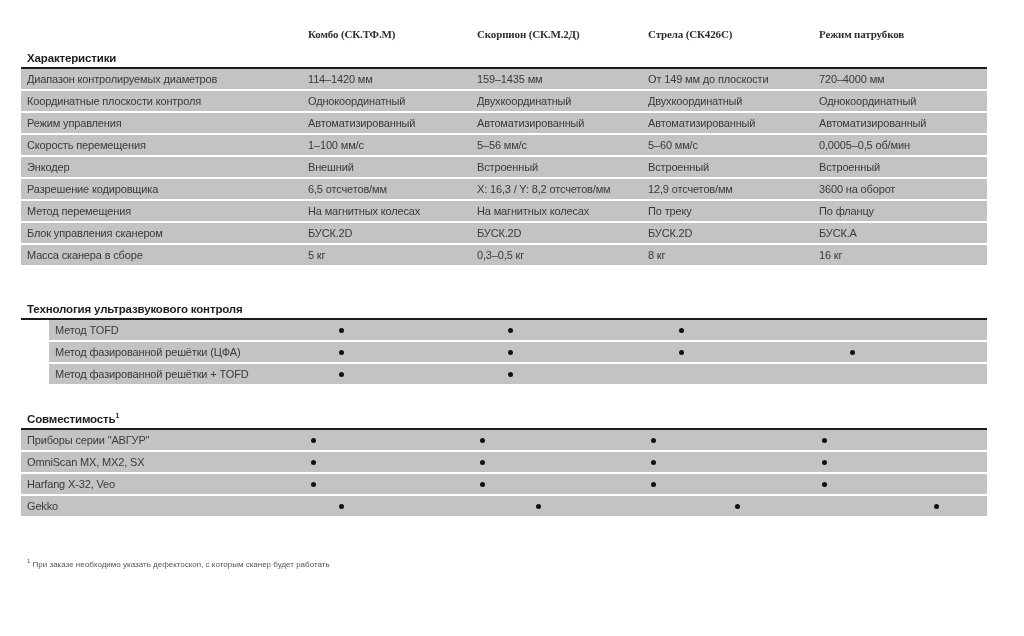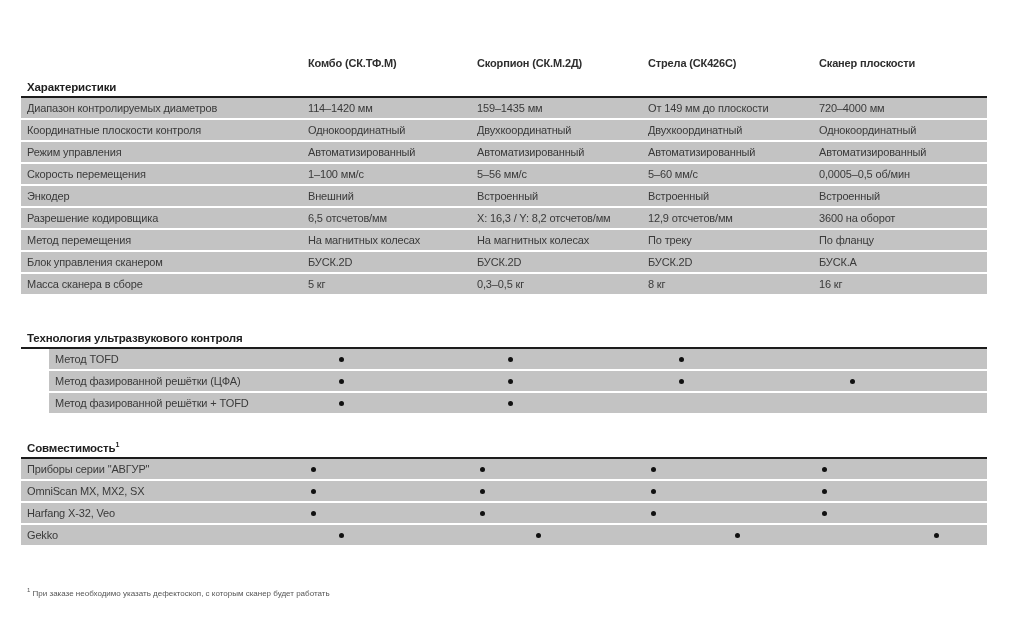--- a/index.html
+++ b/index.html
@@ -17,21 +17,22 @@
   .table-wrap {
     position: absolute;
     left: 21px; top: 0;
     width: 966px;
   }
   .grid {
     display: grid;
     grid-template-columns: 287px 169px 171px 171px 168px;
   }
   .header-row {
-    padding-top: 56px;
+    padding-top: 27px;
+    font-family: Liberation Serif, serif;
   }
   .header-row .cell {
     font-size: 11px;
     font-weight: bold;
     color: #2e2e2e;
     line-height: 14px;
     letter-spacing: -0.15px;
   }
   .section-title {
     font-size: 11.5px;
@@ -88,21 +89,21 @@
 <body>
 
 <div class="page">
   <div class="table-wrap">
 
     <div class="grid header-row">
       <div class="cell label-cell"></div>
       <div class="cell">Комбо (СК.ТФ.М)</div>
       <div class="cell">Скорпион (СК.М.2Д)</div>
       <div class="cell">Стрела (СК426С)</div>
-      <div class="cell">Сканер плоскости</div>
+      <div class="cell">Режим патрубков</div>
     </div>
 
     <div id="sections">
         <div class="section section-0">
           <div class="section-title"><span>Характеристики</span></div>
           <div class="section-rows" style="border-top-color: rgb(28, 28, 28);">
             <div class="grid row" style="background: rgb(195, 195, 195);">
               <div class="cell label-cell">Диапазон контролируемых диаметров</div>
               <div class="cell value-cell">114–1420 мм</div>
               <div class="cell value-cell">159–1435 мм</div>

